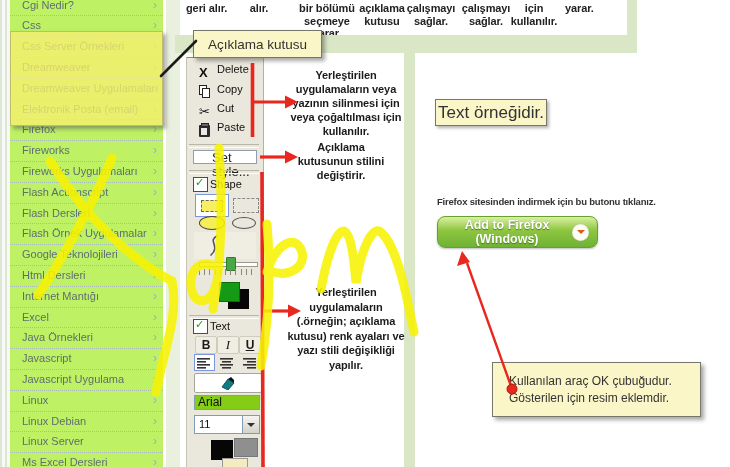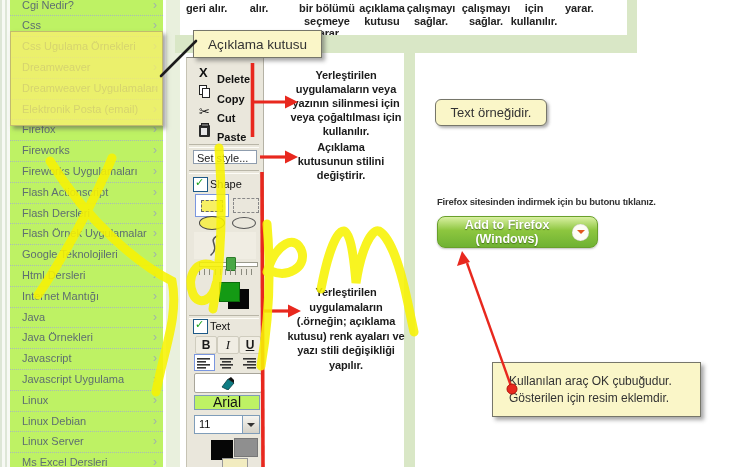--- a/index.html
+++ b/index.html
@@ -26,41 +26,41 @@
     border:1px solid #c2bb6e;box-shadow:3px 3px 4px rgba(90,90,90,.55);z-index:4;}
 
   
   .top-cell{position:absolute;font-size:11px;font-weight:bold;color:#222;line-height:12.5px;
     text-align:center;letter-spacing:-0.1px;z-index:2;}
 
   
   .callout{background:#faf6c8;border:1px solid #76766a;box-shadow:3px 3px 4px rgba(60,60,60,.45);
     color:#333;z-index:6;display:flex;align-items:center;justify-content:center;}
   .callout-top{left:193px;top:30px;width:127px;height:26px;font-size:13.5px;}
-  .callout-text-example{left:435px;top:99px;width:110px;height:25px;font-size:13px;box-shadow:2px 2px 3px rgba(60,60,60,.4);border-radius:6px;}
+  .callout-text-example{left:435px;top:99px;width:110px;height:25px;font-size:17px;box-shadow:2px 2px 3px rgba(60,60,60,.4);}
   .callout-bottom{left:492px;top:362px;width:209px;height:55px;font-size:12px;z-index:6;
     display:block;padding:10px 0 0 16px;box-sizing:border-box;line-height:16.5px;}
 
   
   .panel{left:186px;top:57px;width:76px;height:410px;background:#eae7dc;
     border-top:1px solid #8a8a80;border-left:1px solid #c6c3b4;border-right:1px solid #b5b2a5;z-index:2;}
   .menu-item{position:absolute;left:4px;width:66px;height:19px;font-size:11px;color:#111;cursor:pointer;}
-  .menu-item .lbl{position:absolute;left:26px;top:10px;font-weight:bold;}
+  .menu-item .lbl{position:absolute;left:26px;top:0;}
   .mi-ic{position:absolute;left:8px;top:2px;width:14px;height:14px;}
   .i-x{font-weight:bold;font-size:13px;color:#111;}
   .i-cut{font-size:13px;color:#111;}
   .i-copy{position:relative;display:block;width:11px;height:13px;}
   .i-copy::before{content:"";position:absolute;left:0;top:0;width:6px;height:8px;border:1px solid #222;background:#fff;}
   .i-copy::after{content:"";position:absolute;left:3px;top:3px;width:6px;height:8px;border:1px solid #222;background:#fff;}
   .i-paste{position:relative;display:block;width:11px;height:12px;background:#2a2a2a;border-radius:1px;margin-top:2px;}
   .i-paste::before{content:"";position:absolute;left:2px;top:-2px;width:6px;height:2px;background:#666;border:1px solid #222;}
   .i-paste::after{content:"";position:absolute;left:2px;top:3px;width:6px;height:7px;background:#e8e8e8;}
   .groove{position:absolute;left:2px;width:70px;height:2px;border-top:1px solid #b9b6a8;border-bottom:1px solid #fdfcf7;}
   .setstyle{position:absolute;left:6px;top:92px;width:64px;height:14px;background:#fff;
-    border:1px solid #8f9dae;font-size:11px;color:#222;line-height:14px;padding-left:3px;box-sizing:border-box;}
+    border:1px solid #8f9dae;font-size:13px;color:#222;line-height:14px;padding-left:18px;box-sizing:border-box;}
   .cb{position:absolute;width:13px;height:13px;background:#fff;border:1px solid #1d5987;}
   .cb::after{content:"✓";position:absolute;left:1px;top:-2px;font-size:11px;font-weight:bold;color:#18a018;}
   .cb-lbl{position:absolute;font-size:11px;color:#111;}
   .shape-btn-sel{position:absolute;left:8px;top:136px;width:32px;height:21px;background:#fff;
     border:1px solid #7a96df;display:flex;align-items:center;justify-content:center;}
   .rect-filled{width:20px;height:10px;border:1px dashed #666;background:#f7ef63;}
   .rect-dashed{position:absolute;left:46px;top:140px;width:24px;height:13px;border:1px dashed #888;}
   .ellipse-filled{position:absolute;left:12px;top:158px;width:26px;height:14px;border-radius:50%;
     background:#f5ee58;border:1.5px solid #444;box-sizing:border-box;}
   .ellipse-outline{position:absolute;left:45px;top:159px;width:24px;height:12px;border-radius:50%;
@@ -70,22 +70,22 @@
   .slider-thumb{position:absolute;left:39px;top:199px;width:8px;height:12px;background:#4aa746;border:1px solid #2d7d2b;border-radius:1px;}
   .slider-ticks{position:absolute;left:12px;top:211px;width:57px;height:6px;
     background:repeating-linear-gradient(90deg,#8a8a7e 0 1px,transparent 1px 5.2px);}
   .sw{position:absolute;box-sizing:border-box;}
   .biu{position:absolute;top:278px;width:20px;height:16px;background:#f0ede3;border:1px solid #cfccbe;
     border-radius:2px;display:flex;align-items:center;justify-content:center;color:#1a1a1a;cursor:pointer;}
   .align-btn{position:absolute;top:296px;width:21px;height:17px;display:flex;align-items:center;justify-content:center;cursor:pointer;}
   .align-sel{background:#fff;border:1px solid #7a96df;box-sizing:border-box;}
   .fill-btn{position:absolute;left:7px;top:315px;width:66px;height:18px;background:#fff;
     border:1px solid #a8a59a;border-radius:2px;display:flex;align-items:center;justify-content:center;cursor:pointer;}
-  .font-input{position:absolute;left:7px;top:337px;width:66px;height:15px;background:#bef264;
-    border:1px solid #7f9db9;box-sizing:border-box;font-size:14px;line-height:13px;padding-left:18px;color:#111;}
+  .font-input{position:absolute;left:7px;top:337px;width:66px;height:15px;background:#84cc16;
+    border:1px solid #7f9db9;box-sizing:border-box;font-size:12px;line-height:13px;padding-left:3px;color:#111;}
   .size-dd{position:absolute;left:7px;top:357px;width:66px;height:19px;background:#fff;
     border:1px solid #7f9db9;box-sizing:border-box;font-size:11px;color:#111;}
   .size-val{position:absolute;left:4px;top:2px;}
   .dd-btn{position:absolute;right:0;top:0;width:16px;height:17px;
     background:linear-gradient(#f6f5f0,#d5d2c8);border-left:1px solid #7f9db9;
     display:flex;align-items:center;justify-content:center;}
   .tri-down{width:0;height:0;border:4px solid transparent;border-top-color:#333;margin-top:4px;}
 
   
   .anno{position:absolute;font-size:11px;font-weight:bold;color:#1b1b1b;text-align:center;
@@ -127,21 +127,21 @@
   <div class="abs sidebar">
     <div class="s-item" style="top:-5.4px">
         <span class="s-label">Cgi Nedir?</span>
         <span class="s-arrow"></span>
       </div>
     <div class="s-item" style="top:15.4px">
         <span class="s-label">Css</span>
         <span class="s-arrow"></span>
       </div>
     <div class="s-item" style="top:36.2px">
-        <span class="s-label">Css Ugulama Örnekleri</span>
+        <span class="s-label">Css Server Örnekleri</span>
         <span class="s-arrow"></span>
       </div>
     <div class="s-item" style="top:57px">
         <span class="s-label">Dreamweaver</span>
         <span class="s-arrow"></span>
       </div>
     <div class="s-item" style="top:77.8px">
         <span class="s-label">Dreamweaver Uygulamaları</span>
         <span class="s-arrow"></span>
       </div>
@@ -179,21 +179,21 @@
       </div>
     <div class="s-item" style="top:265px">
         <span class="s-label">Html Dersleri</span>
         <span class="s-arrow"></span>
       </div>
     <div class="s-item" style="top:285.8px">
         <span class="s-label">Internet Mantığı</span>
         <span class="s-arrow"></span>
       </div>
     <div class="s-item" style="top:306.6px">
-        <span class="s-label">Java</span>
+        <span class="s-label">Excel</span>
         <span class="s-arrow"></span>
       </div>
     <div class="s-item" style="top:327.4px">
         <span class="s-label">Java Örnekleri</span>
         <span class="s-arrow"></span>
       </div>
     <div class="s-item" style="top:348.2px">
         <span class="s-label">Javascript</span>
         <span class="s-arrow"></span>
       </div>

